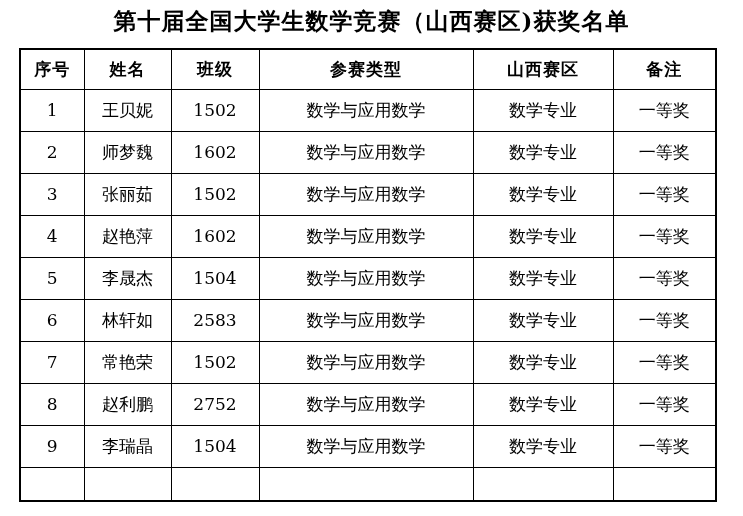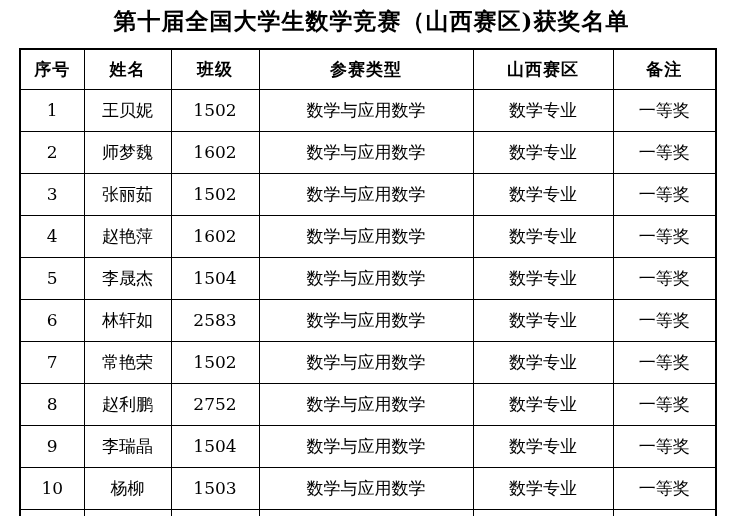--- a/index.html
+++ b/index.html
@@ -152,28 +152,20 @@
         <td>一等奖</td>
       </tr>
       <tr>
         <td>9</td>
         <td>李瑞晶</td>
         <td>1504</td>
         <td>数学与应用数学</td>
         <td>数学专业</td>
         <td>一等奖</td>
       </tr>
-      <tr>
-        <td>10</td>
-        <td>杨柳</td>
-        <td>1503</td>
-        <td>数学与应用数学</td>
-        <td>数学专业</td>
-        <td>一等奖</td>
-      </tr>
       <tr class="partial-row">
         <td></td>
         <td></td>
         <td></td>
         <td></td>
         <td></td>
         <td></td>
       </tr>
     </tbody>
 </table>

